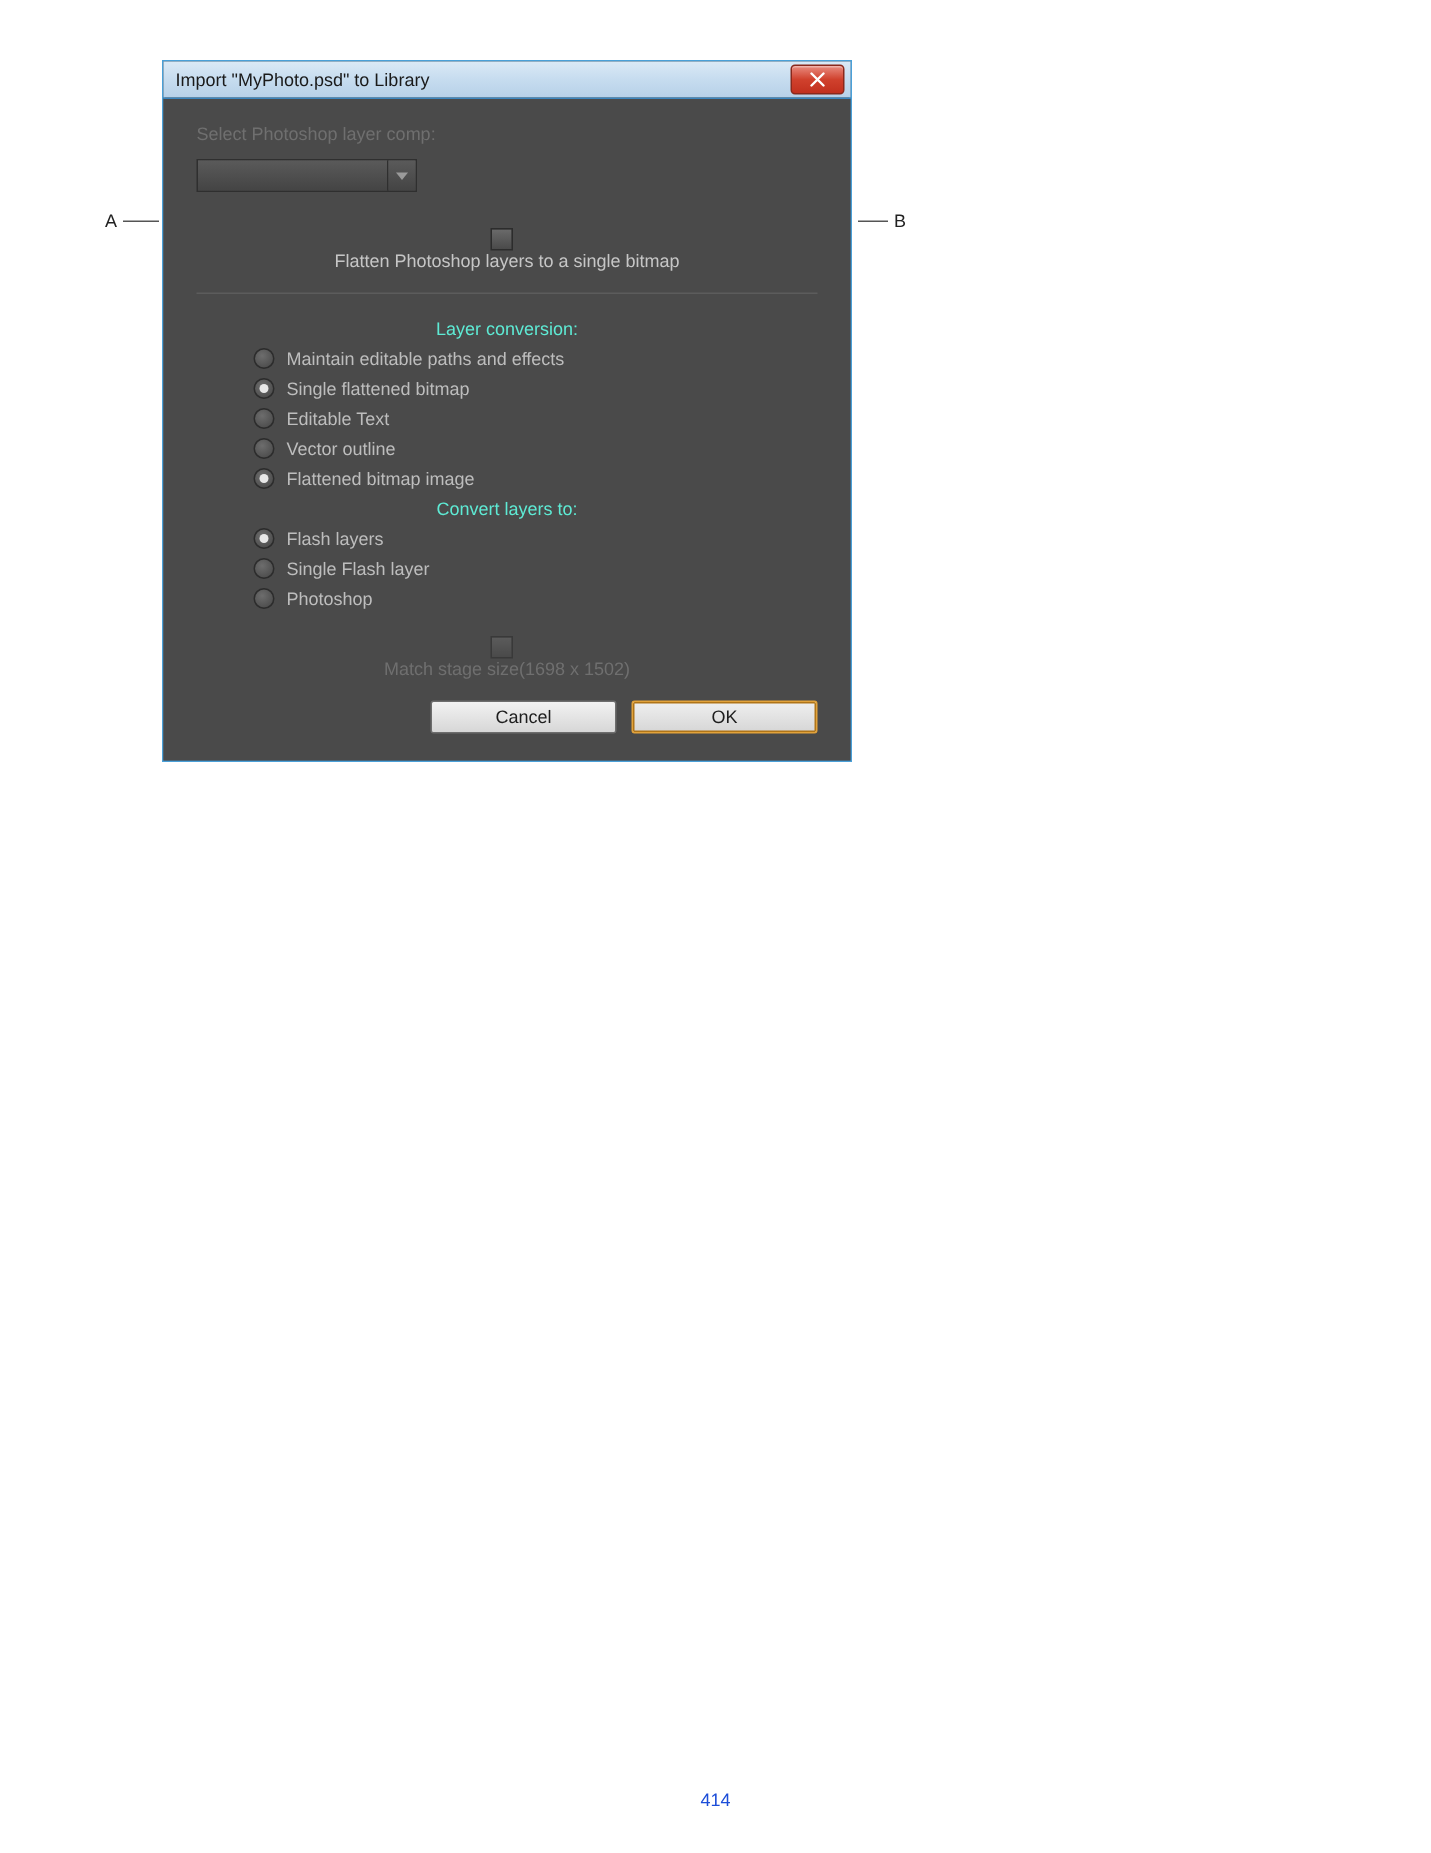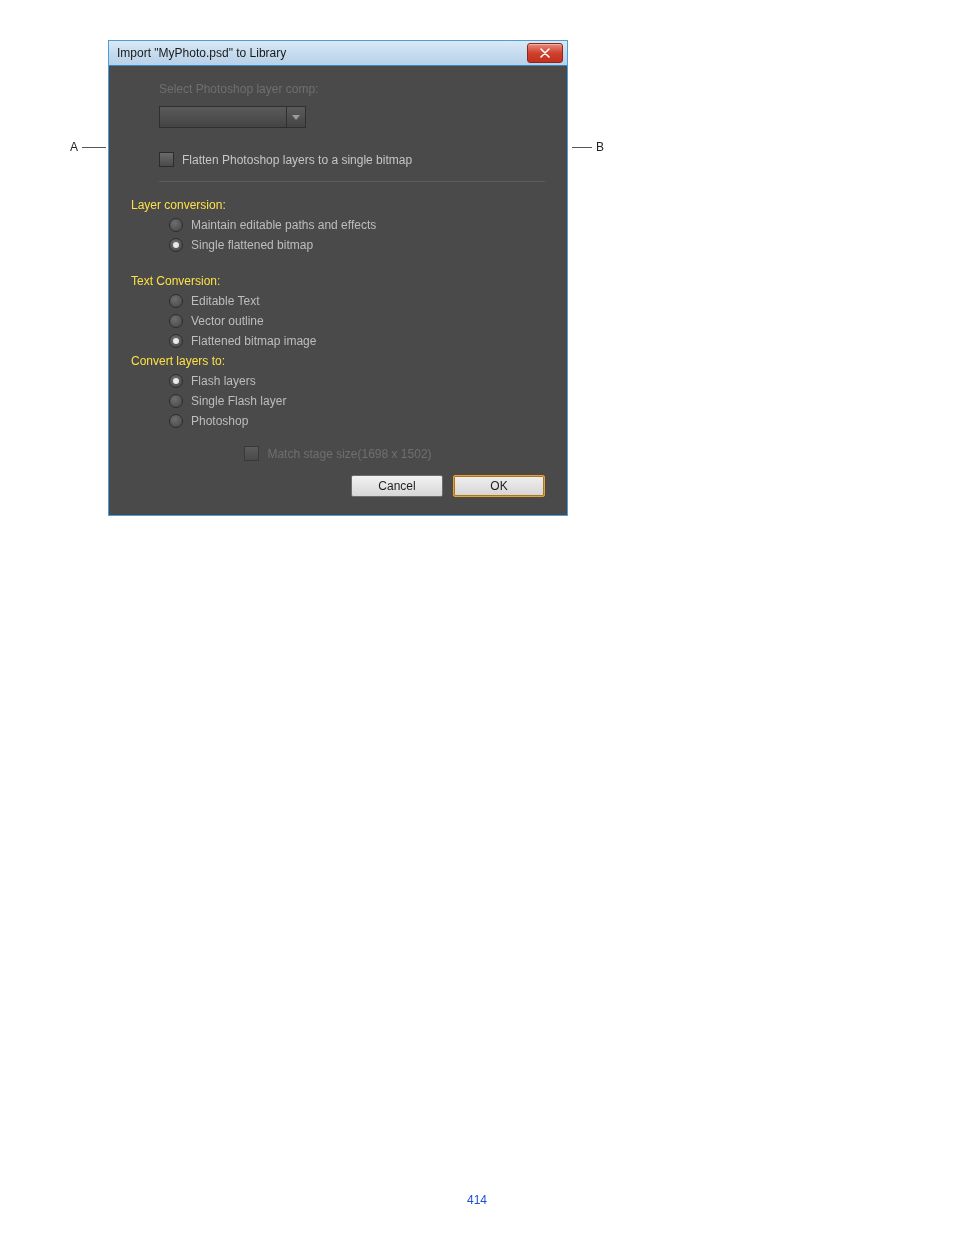--- a/index.html
+++ b/index.html
@@ -84,30 +84,29 @@
     background: #4a4a4a;
     color: #c9c9c9;
     padding: 16px 22px 18px 22px;
     font-size: 12px;
   }
 
   .sec-top {
     border-bottom: 1px solid #5c5c5c;
     padding-bottom: 14px;
     margin-bottom: 14px;
-    margin-left: 28px;
   }
 
   .label-disabled {
     color: #6f6f6f;
   }
   .label { color: #c6c6c6; }
   .label-sub { color: #bdbdbd; }
 
-  .row { display: flex; align-items: center; margin-top: 8px; }
+  .row { display: flex; align-items: center; margin-top: 8px; flex-direction: column; }
 
   
   .combo {
     margin-top: 10px;
     display: inline-flex;
     height: 20px;
     border: 1px solid #2f2f2f;
     background: linear-gradient(to bottom, #5d5d5d, #454545);
   }
   .combo .field {
@@ -140,31 +139,31 @@
     width: 12px; height: 12px; border-radius: 50%;
     border: 1px solid #2c2c2c;
     background: radial-gradient(circle at 40% 35%, #6d6d6d, #454545);
     margin-right: 8px; position: relative; flex:0 0 auto;
   }
   .radio.selected::after{
     content:""; position:absolute; left:3px; top:3px; width:6px; height:6px; border-radius:50%;
     background:#e8e8e8;
   }
 
-  .group-label { color:#fde047; margin-top:16px; margin-bottom:6px; }
+  .group-label { color:#5eead4; margin-top:16px; margin-bottom:6px;text-align:center; }
 
   
   .footer {
     display:flex; justify-content:flex-end; gap:10px;
     padding: 14px 0 0 0;
   }
   .btn {
     min-width: 66px;
     height: 20px;
-    padding: 0 12px;
+    padding: 0 28px;
     display:flex; align-items:center; justify-content:center;
     font-size: 12px;
     color: #1e1e1e;
     background: linear-gradient(to bottom, #f2f2f2, #d7d7d7);
     border: 1px solid #6d6d6d;
     border-radius: 2px;
   }
   .btn.primary {
     border: 1px solid #e2a23a;
     box-shadow: 0 0 0 1px #b07518 inset;
@@ -216,21 +215,20 @@
       <div class="group-label">Layer conversion:</div>
       <div class="radio-row">
         <div class="radio"></div>
         <div class="label-sub">Maintain editable paths and effects</div>
       </div>
       <div class="radio-row">
         <div class="radio selected"></div>
         <div class="label-sub">Single flattened bitmap</div>
       </div>
 
-      <div class="group-label" style="margin-top:22px;">Text Conversion:</div>
       <div class="radio-row">
         <div class="radio"></div>
         <div class="label-sub">Editable Text</div>
       </div>
       <div class="radio-row">
         <div class="radio"></div>
         <div class="label-sub">Vector outline</div>
       </div>
       <div class="radio-row">
         <div class="radio selected"></div>

